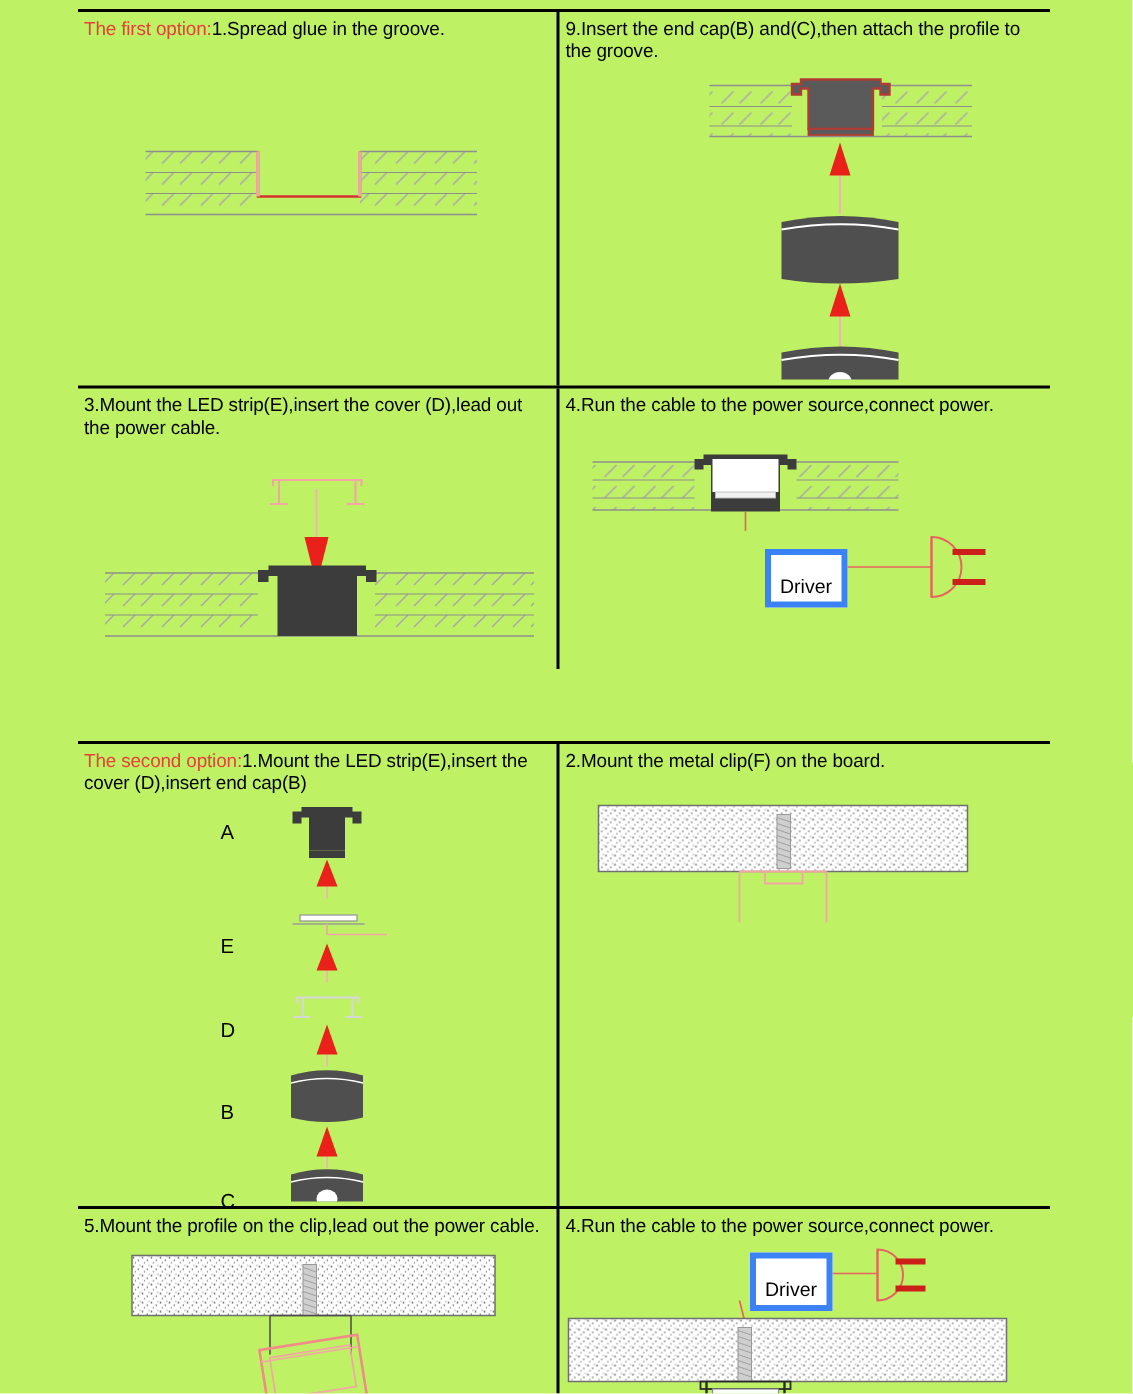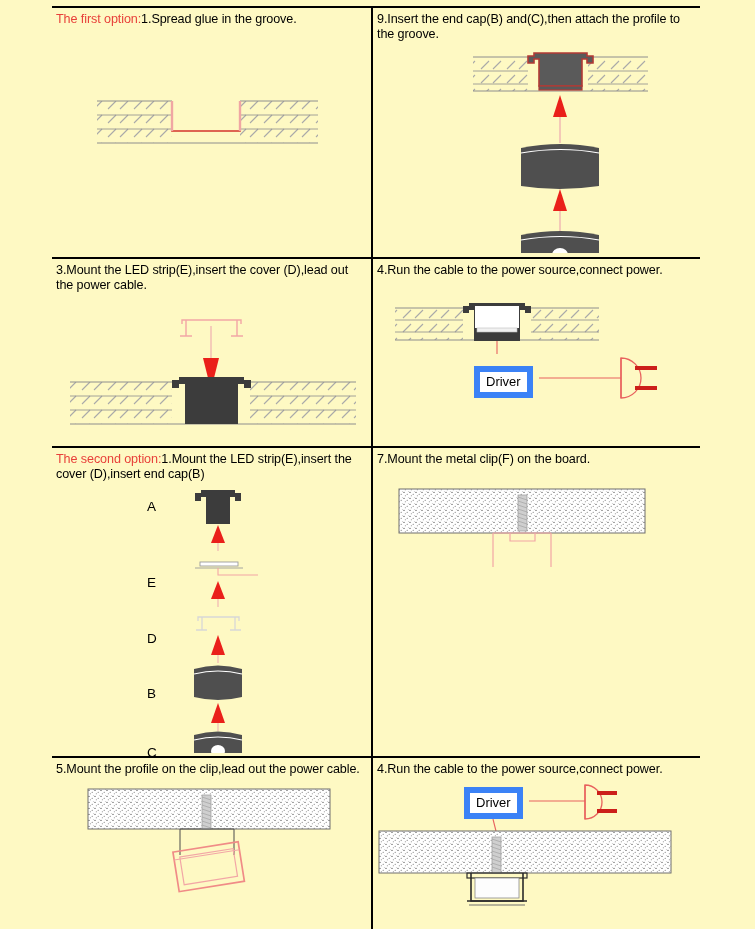--- a/index.html
+++ b/index.html
@@ -2,39 +2,39 @@
 <html><head>
 <meta charset="utf-8">
 <style>
   html,body{margin:0;padding:0;background:#ffffff;}
   body{
     width:755px;height:929px;
     font-family:"Liberation Sans", sans-serif;
     color:#000;
     -webkit-font-smoothing:antialiased;
   }
-  .page{position:relative;width:755px;height:929px;overflow:hidden;background:#fef9c3;}
+  .page{position:relative;width:755px;height:929px;overflow:hidden;background:#bef264;}
 
   
   .table{position:absolute;left:52px;top:6px;width:648px;}
   .row{position:relative;display:flex;border-top:2px solid #000;}
   .row.last{border-bottom:2px solid #000;}
   .cell{position:relative;box-sizing:border-box;}
   .cell.left{width:321px;border-right:2px solid #000;}
   .cell.right{width:327px;}
 
   .txt{font-size:12.6px;line-height:15.4px;padding:4px 5px 0 4px;letter-spacing:-0.1px;}
   .opt{color:#e8403a;}
 
   .art{position:relative;width:100%;}
   .svgart{position:absolute;left:0;top:0;}
 
   .driverbox{
-    position:absolute;border:6px solid #3b82f6;background:#fff;
-    font-size:13px;line-height:1;padding:3px 6px 4px 6px;color:#000;
+    position:absolute;border:4px solid #3b82f6;background:#fff;
+    font-size:13px;line-height:1;padding:14px 6px 4px 6px;color:#000;margin-left:36px;
   }
   .lbl{position:absolute;font-size:13.5px;color:#000;}
 </style>
 </head>
 <body>
 
 <div class="page">
 
   <div class="table">
 
@@ -188,21 +188,21 @@
             <rect x="262" y="88" width="22" height="4" fill="#cc1f1a"></rect>
             <rect x="262" y="108" width="22" height="4" fill="#cc1f1a"></rect>
           </svg>
           <div class="driverbox" style="left:101px;top:88px;">
             <span>Driver</span>
           </div>
         </div>
       </div>
     </div>
 
-    <div class="row" style="height:308px;">
+    <div class="row" style="height:308px;margin-top:48px;">
 
       <div class="cell left">
         <div class="txt">
           <span class="opt">The second option:</span><span>1.Mount the LED strip(E),insert the cover (D),insert end cap(B)</span>
         </div>
         <div class="art">
           <svg class="svgart" width="321" height="270" viewBox="0 0 321 270">
 
             <path d="M143 10 L143 18 L149 18 L149 14 L154 14 L154 36 L178 36 L178 14 L183 14 L183 18 L189 18 L189 10
                      L183 10 L183 7 L149 7 L149 10 Z" fill="#3c3c3c"></path>
@@ -236,21 +236,21 @@
           <div class="lbl" style="left:95px;top:16px;">A</div>
           <div class="lbl" style="left:95px;top:92px;">E</div>
           <div class="lbl" style="left:95px;top:148px;">D</div>
           <div class="lbl" style="left:95px;top:203px;">B</div>
           <div class="lbl" style="left:95px;top:262px;">C</div>
         </div>
       </div>
 
       <div class="cell right">
         <div class="txt">
-          <span>7.Mount the metal clip(F) on the board.</span>
+          <span>2.Mount the metal clip(F) on the board.</span>
         </div>
         <div class="art">
           <svg class="svgart" width="327" height="140" viewBox="0 0 327 140">
             <defs>
               <pattern id="stipple1" width="6" height="6" patternUnits="userSpaceOnUse">
                 <rect width="6" height="6" fill="#ffffff"></rect>
                 <circle cx="1" cy="1.4" r="0.62" fill="#555"></circle>
                 <circle cx="4.2" cy="3.2" r="0.55" fill="#666"></circle>
                 <circle cx="2.3" cy="4.8" r="0.5" fill="#777"></circle>
                 <circle cx="5.3" cy="0.6" r="0.42" fill="#888"></circle>

